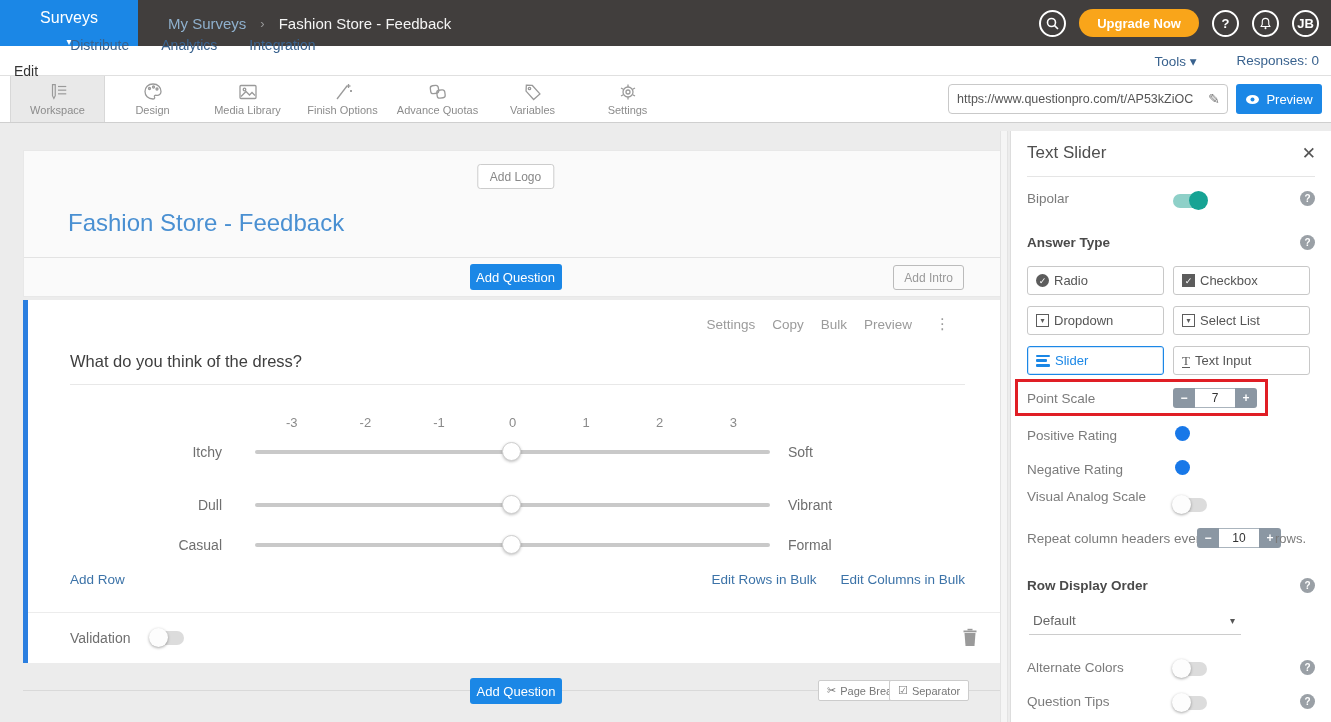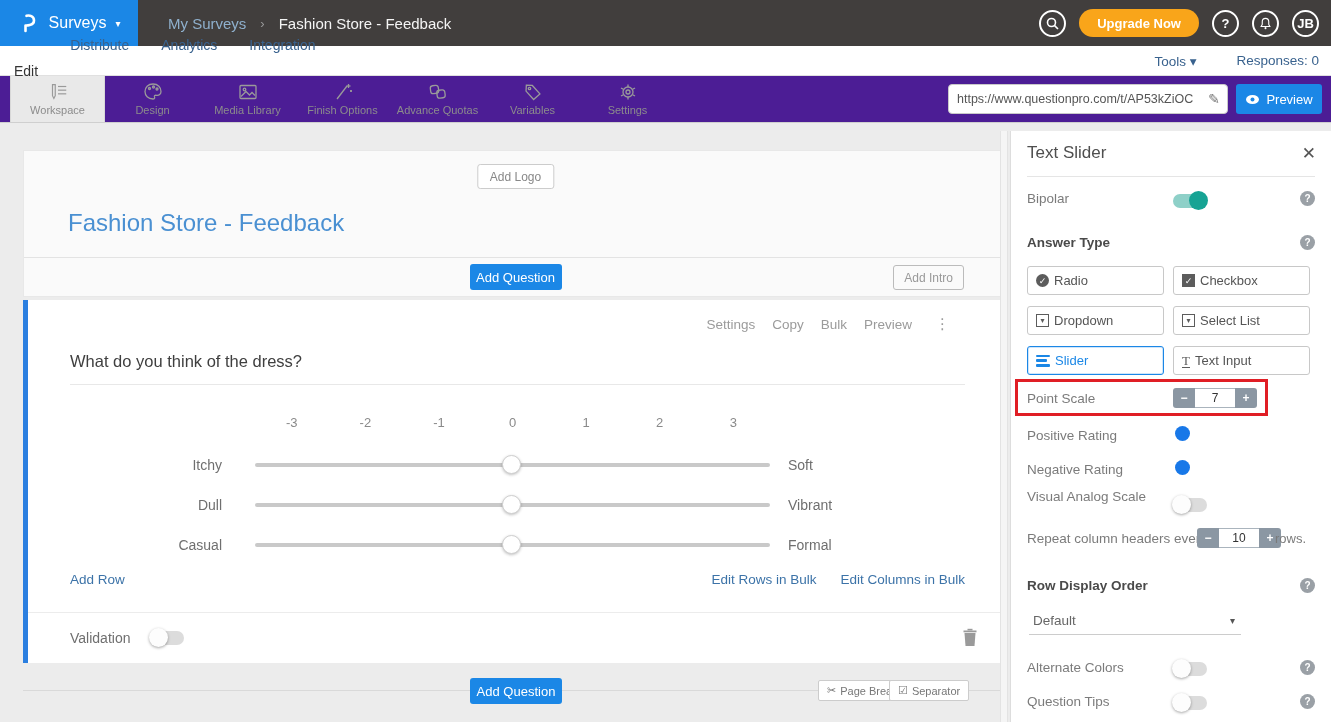--- a/index.html
+++ b/index.html
@@ -1,40 +1,40 @@
 <!DOCTYPE html>
 <html><head>
 <meta charset="utf-8">
 <style>
   * { margin:0; padding:0; box-sizing:border-box; }
   html,body { width:1331px; height:722px; overflow:hidden; }
   body { font-family:"Liberation Sans","DejaVu Sans",sans-serif; background:#ececec; position:relative; cursor:default; }
 
   
   .topbar { position:absolute; left:0; top:0; width:1331px; height:46px; background:#413e3d; display:flex; align-items:center; }
-  .brand { width:138px; height:46px; background:#1b87e6; display:flex; align-items:center; justify-content:center; gap:9px; }
+  .brand { width:138px; height:46px; background:#1b87e6; display:flex; align-items:center; justify-content:center; gap:9px;flex-direction:column; }
   .brand-label { color:#fff; font-size:16px; }
   .brand-caret { color:#fff; font-size:10px; }
   .crumb { display:flex; align-items:center; gap:14px; margin-left:30px; font-size:15px; }
   .crumb-parent { color:#8fb0cd; }
   .crumb-sep { color:#9a9a9a; font-size:13px; }
   .crumb-current { color:#f4f4f4; }
   .top-right { position:absolute; right:12px; top:0; height:46px; display:flex; align-items:center; gap:13px; }
   .circ { width:27px; height:27px; border-radius:50%; border:2px solid #fff; color:#fff; display:flex; align-items:center; justify-content:center; font-size:13px; font-weight:bold; }
   .upgrade { height:28px; padding:0 18px; border-radius:14px; background:#f9a51a; color:#fff; font-size:13px; font-weight:bold; display:flex; align-items:center; border:none; }
 
   
   .menubar { position:absolute; left:0; top:46px; width:1331px; height:30px; background:#fff; border-bottom:1px solid #e0e0e0; display:flex; align-items:center; }
   .menu-tabs { display:flex; gap:32px; margin-left:14px; font-size:14px; }
   .mtab { color:#39628e; padding-bottom:4px; }
   .mtab.active { color:#333; border-bottom:2px solid #1b87e6;margin-top:26px; }
   .menu-right { position:absolute; right:12px; display:flex; gap:40px; font-size:13.5px; color:#39628e; align-items:center; }
 
   
-  .toolbar { position:absolute; left:0; top:76px; width:1331px; height:47px; background:#4c1d95; border-bottom:1px solid #cfcfcf; }
+  .toolbar { position:absolute; left:0; top:76px; width:1331px; height:47px; background:#ffffff; border-bottom:1px solid #cfcfcf; }
   .tool-items { display:flex; margin-left:10px; height:46px; }
   .titem { width:95px; display:flex; flex-direction:column; align-items:center; justify-content:center; gap:2px; }
   .titem.active { background:#e9e9e9; border-left:1px solid #d8d8d8; border-right:1px solid #d8d8d8; }
   .titem .lbl { font-size:11px; color:#8c8c8c; }
   .titem svg { stroke:#9a9a9a; fill:none; stroke-width:1.3; }
   .urlbox { position:absolute; right:103px; top:8px; width:280px; height:30px; background:#fff; border:1px solid #c9c9c9; border-radius:4px; display:flex; align-items:center;margin-left:35px; }
   .urlbox input { flex:1; border:none; outline:none; font-size:12.5px; color:#555; padding:0 4px 0 8px; min-width:0; font-family:inherit; background:transparent; }
   .url-pencil { width:26px; text-align:center; color:#777; font-size:14px; }
   .preview-btn { position:absolute; right:9px; top:8px; width:86px; height:30px; background:#1b87e6; border:none; border-radius:3px; color:#fff; font-size:13px; display:flex; align-items:center; justify-content:center; gap:6px; }
 
@@ -258,21 +258,21 @@
     <div class="ticks">
       <span>-3</span>
       <span>-2</span>
       <span>-1</span>
       <span>0</span>
       <span>1</span>
       <span>2</span>
       <span>3</span>
     </div>
 
-    <div class="srow" style="top:145px;">
+    <div class="srow" style="top:132px;">
       <span class="llab">Itchy</span>
       <div class="track"></div>
       <div class="handle"></div>
       <span class="rlab">Soft</span>
     </div>
     <div class="srow" style="top:185px;">
       <span class="llab">Dull</span>
       <div class="track"></div>
       <div class="handle"></div>
       <span class="rlab">Vibrant</span>

